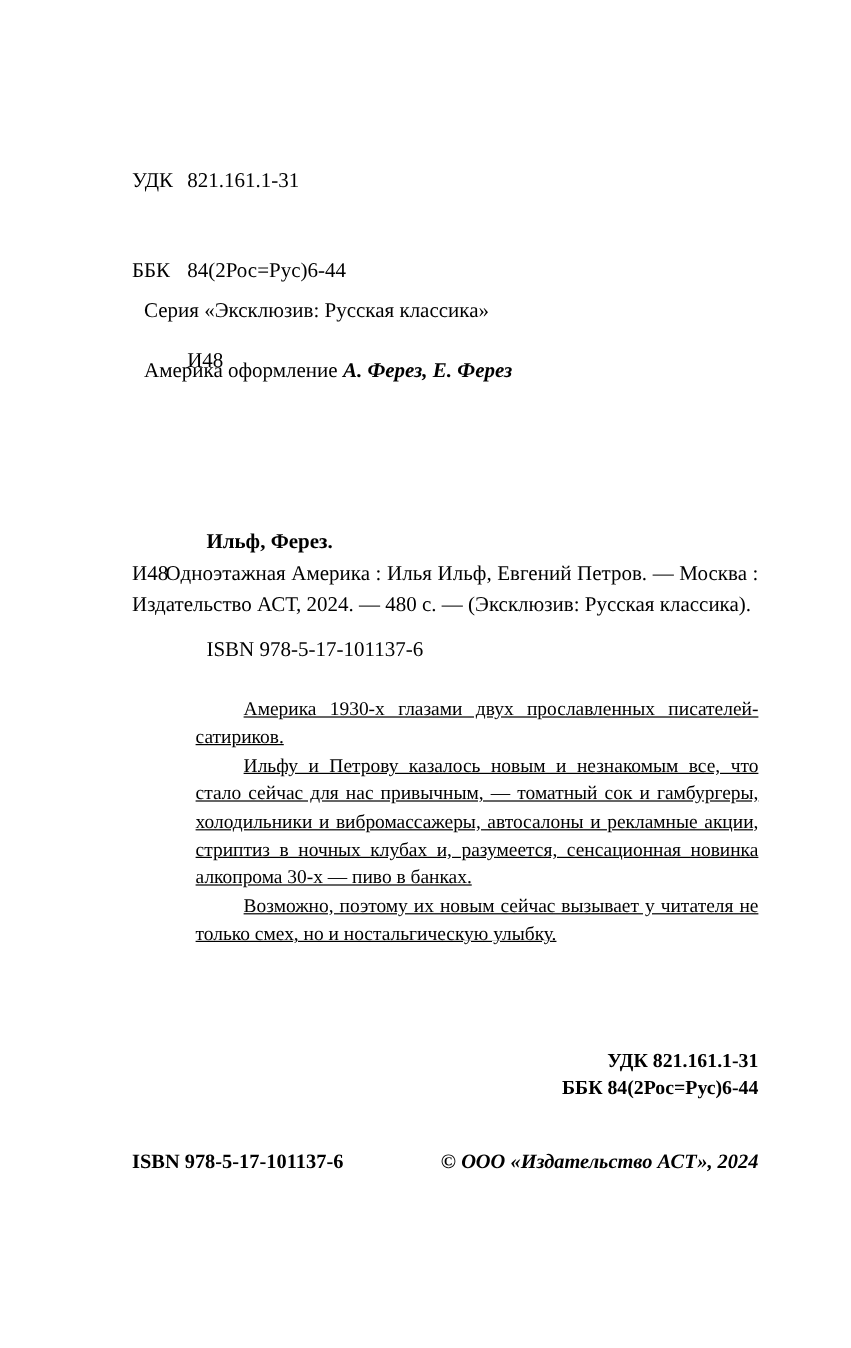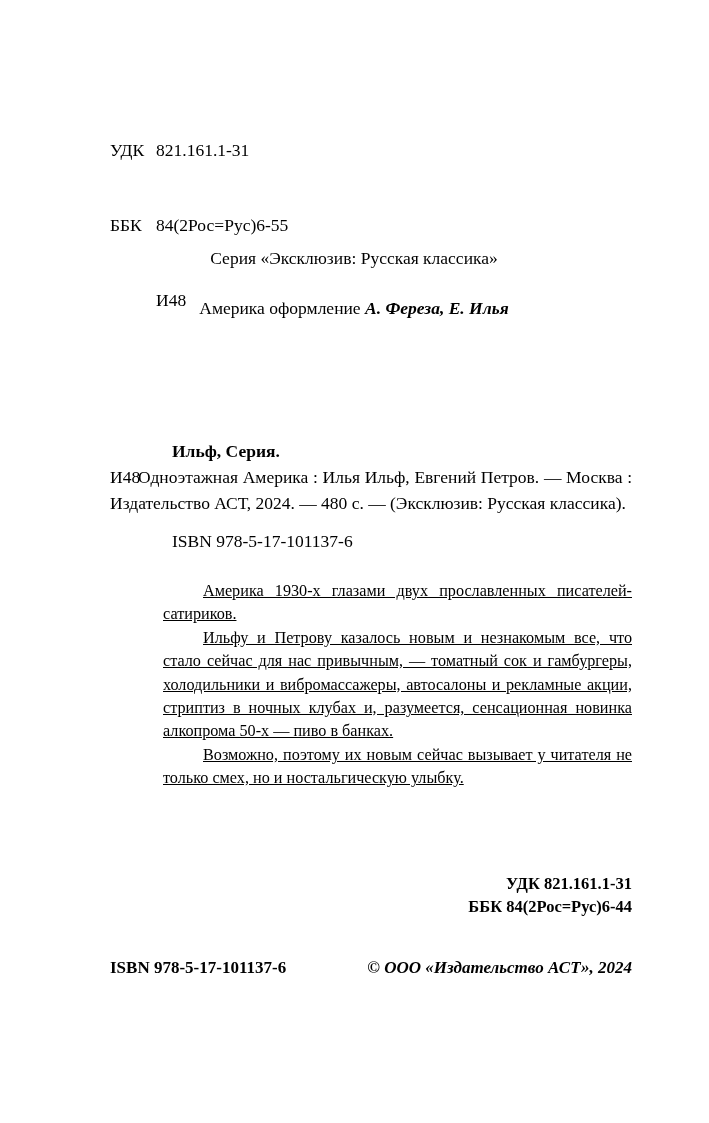--- a/index.html
+++ b/index.html
@@ -39,24 +39,24 @@
     width: 46px;
   }
   .udk-indent {
     display: inline-block;
     width: 46px;
   }
 
   
   .series-block {
     position: absolute;
-    left: 94px;
+    left: 120px;
     top: 246px;
     width: 520px;
-    text-align: center;
+    text-align: left;
   }
   .series-line {
     font-size: 17.5px;
     line-height: 24px;
     display: block;
   }
   .series-design {
     display: block;
     font-size: 17.5px;
     line-height: 24px;
@@ -153,41 +153,41 @@
   .footer-isbn { white-space: nowrap; }
   .footer-copyright { white-space: nowrap; font-style: italic; }
 </style>
 </head>
 <body>
 
 <div class="page">
 
   <div class="udk-block">
     <span class="udk-row"><span class="udk-key">УДК</span><span>821.161.1-31</span></span>
-    <span class="udk-row"><span class="udk-key">ББК</span><span>84(2Рос=Рус)6-55</span></span>
+    <span class="udk-row"><span class="udk-key">ББК</span><span>84(2Рос=Рус)6-44</span></span>
     <span class="udk-row"><span class="udk-indent"></span><span>И48</span></span>
   </div>
 
   <div class="series-block">
     <span class="series-line">Серия «Эксклюзив: Русская классика»</span>
-    <span class="series-design"><span>Америка оформление </span><span class="names">А. Фереза, Е. Илья</span></span>
+    <span class="series-design"><span>Америка оформление </span><span class="names">А. Ферез, Е. Ферез</span></span>
   </div>
 
   <div class="record">
-    <div class="record-author">Ильф, Серия.</div>
+    <div class="record-author">Ильф, Ферез.</div>
     <div class="record-body">
       <div class="record-shelf">И48</div>
       <div class="record-text">Одноэтажная Америка : Илья Ильф, Евгений Петров. — Москва : Издательство АСТ, 2024. — 480 с. — (Эксклюзив: Русская классика).</div>
     </div>
     <div class="record-isbn">ISBN 978-5-17-101137-6</div>
   </div>
 
   <div class="annotation">
     <p>Америка 1930-х глазами двух прославленных писателей-сатириков.</p>
-    <p>Ильфу и Петрову казалось новым и незнакомым все, что стало сейчас для нас привычным, — томатный сок и гамбургеры, холодильники и вибромассажеры, автосалоны и рекламные акции, стриптиз в ночных клубах и, разумеется, сенсационная новинка алкопрома 50-х — пиво в банках.</p>
+    <p>Ильфу и Петрову казалось новым и незнакомым все, что стало сейчас для нас привычным, — томатный сок и гамбургеры, холодильники и вибромассажеры, автосалоны и рекламные акции, стриптиз в ночных клубах и, разумеется, сенсационная новинка алкопрома 30-х — пиво в банках.</p>
     <p>Возможно, поэтому их новым сейчас вызывает у читателя не только смех, но и ностальгическую улыбку.</p>
   </div>
 
   <div class="codes-bottom">
     <span>УДК 821.161.1-31</span>
     <span>ББК 84(2Рос=Рус)6-44</span>
   </div>
 
   <div class="footer">
     <span class="footer-isbn">ISBN 978-5-17-101137-6</span>

